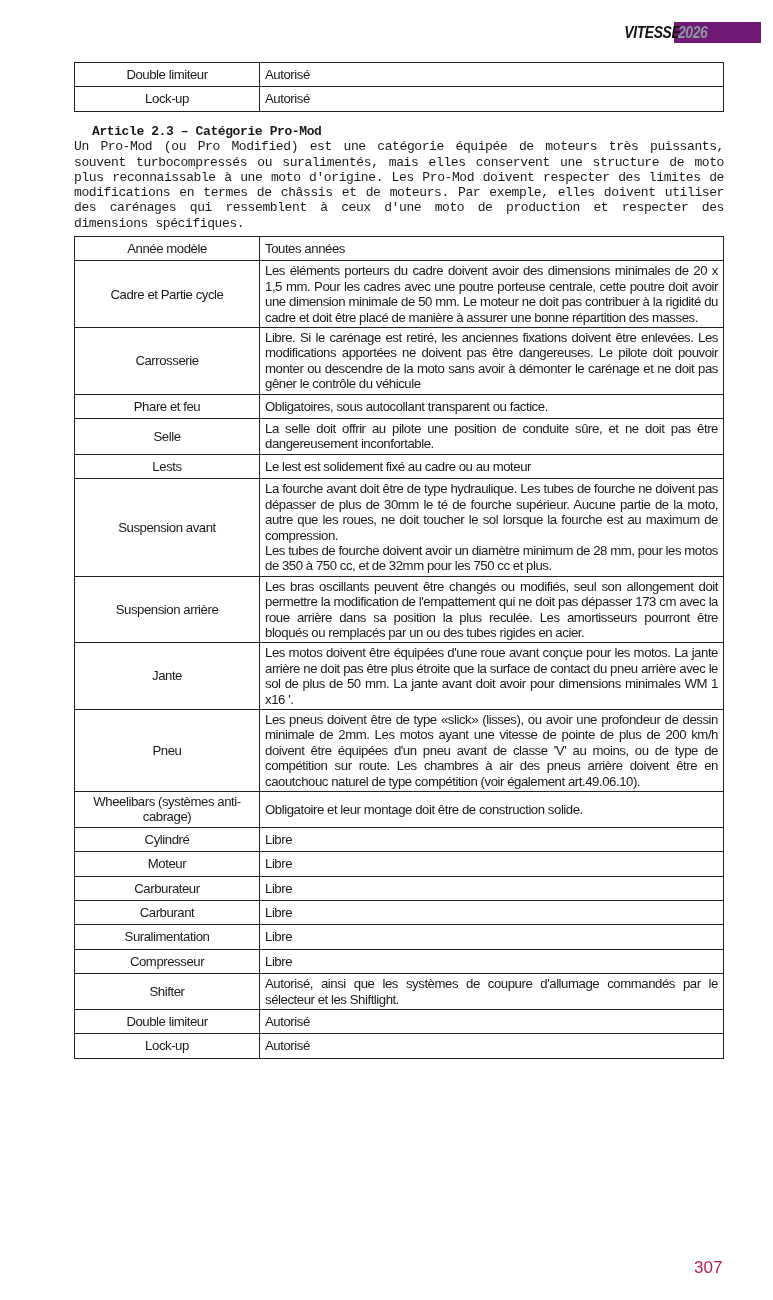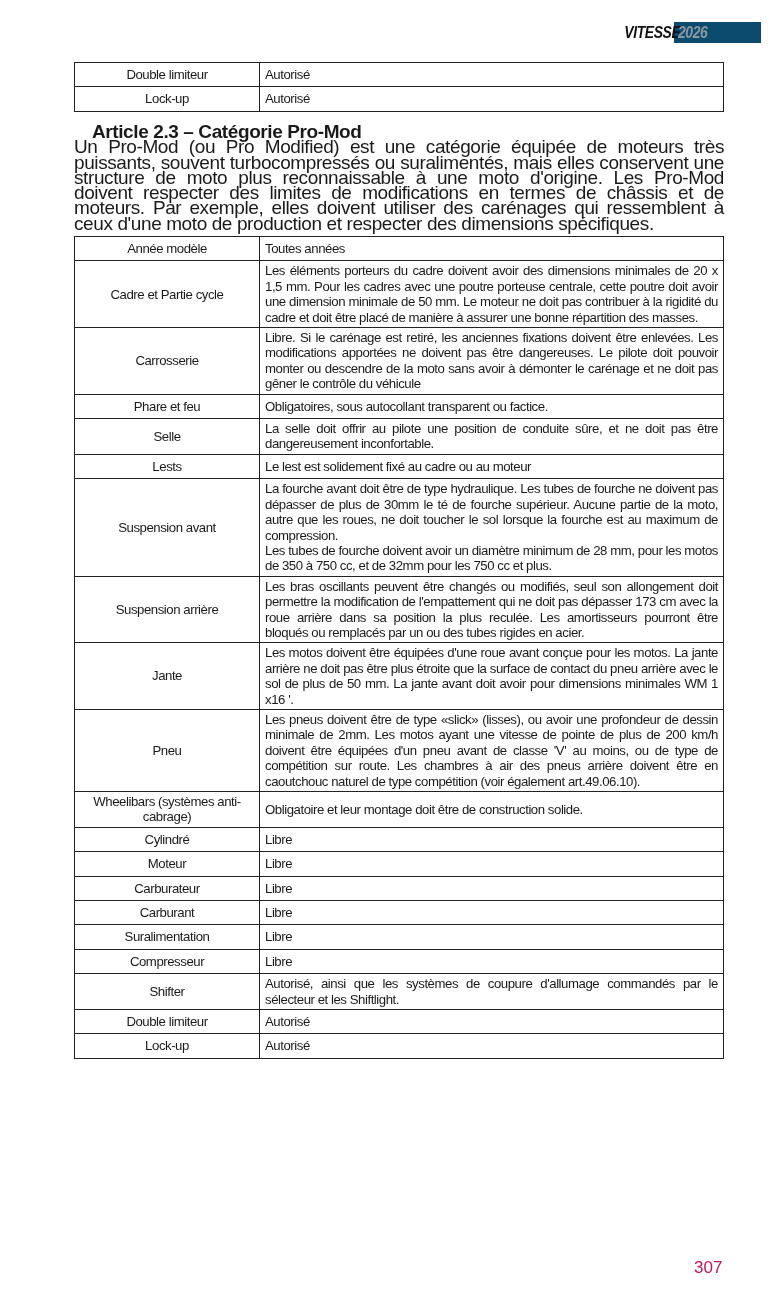--- a/index.html
+++ b/index.html
@@ -2,34 +2,34 @@
 <html><head>
 <meta charset="utf-8">
 <style>
   html, body { margin: 0; padding: 0; background: #ffffff; }
   body { width: 773px; height: 1300px; position: relative; overflow: hidden;
          font-family: "Liberation Sans", sans-serif; color: #1a1a1a; }
   .header { position: absolute; top: 22px; right: 12px; height: 21px; display: flex; align-items: center; }
   .brand-word { font-family: "Liberation Sans", sans-serif; font-weight: bold; font-style: italic;
                 font-size: 17px; letter-spacing: -0.5px; color: #111; transform: scaleX(0.82); transform-origin: right center;
                 margin-right: -6px; }
-  .brand-year-box { background: #0c4a6e; height: 21px; width: 87px; display: flex; align-items: center;
+  .brand-year-box { background: #701a75; height: 21px; width: 87px; display: flex; align-items: center;
                     padding-left: 4px; box-sizing: border-box; }
   .brand-year { font-weight: bold; font-style: italic; font-size: 17px; color: #8a9aa0;
                 transform: scaleX(0.82); transform-origin: left center; letter-spacing: -0.5px; }
   table { border-collapse: collapse; position: absolute; left: 74px; width: 650px; table-layout: fixed; }
   td { border: 1.3px solid #222; font-size: 13.2px; line-height: 15.4px; vertical-align: middle;
        padding: 2px 5px 2px 5px; letter-spacing: -0.45px; }
   td.k { width: 174px; text-align: center; margin-top: 12px; }
   td.v { text-align: justify; }
   td.v.short { padding-top: 4px; padding-bottom: 4px; }
   #table-top { top: 62px; }
   #table-main { top: 236px; }
-  .article { position: absolute; left: 74px; top: 124px; width: 650px; font-size: 19px; line-height: 15.3px;
-             letter-spacing: -0.4px; }
+  .article { position: absolute; left: 74px; top: 124px; width: 650px; font-size: 13px; line-height: 15.3px;
+             letter-spacing: -0.4px; font-family: Liberation Mono, monospace; }
   .article-title { font-weight: bold; padding-left: 18px; display: block; }
   .article-body { text-align: justify; display: block; }
   .page-number { position: absolute; left: 694px; top: 1258px; font-size: 17px; color: #be185d; }
 </style>
 </head>
 <body>
 
 <div class="header">
   <span class="brand-word">VITESSE</span>
   <div class="brand-year-box">

